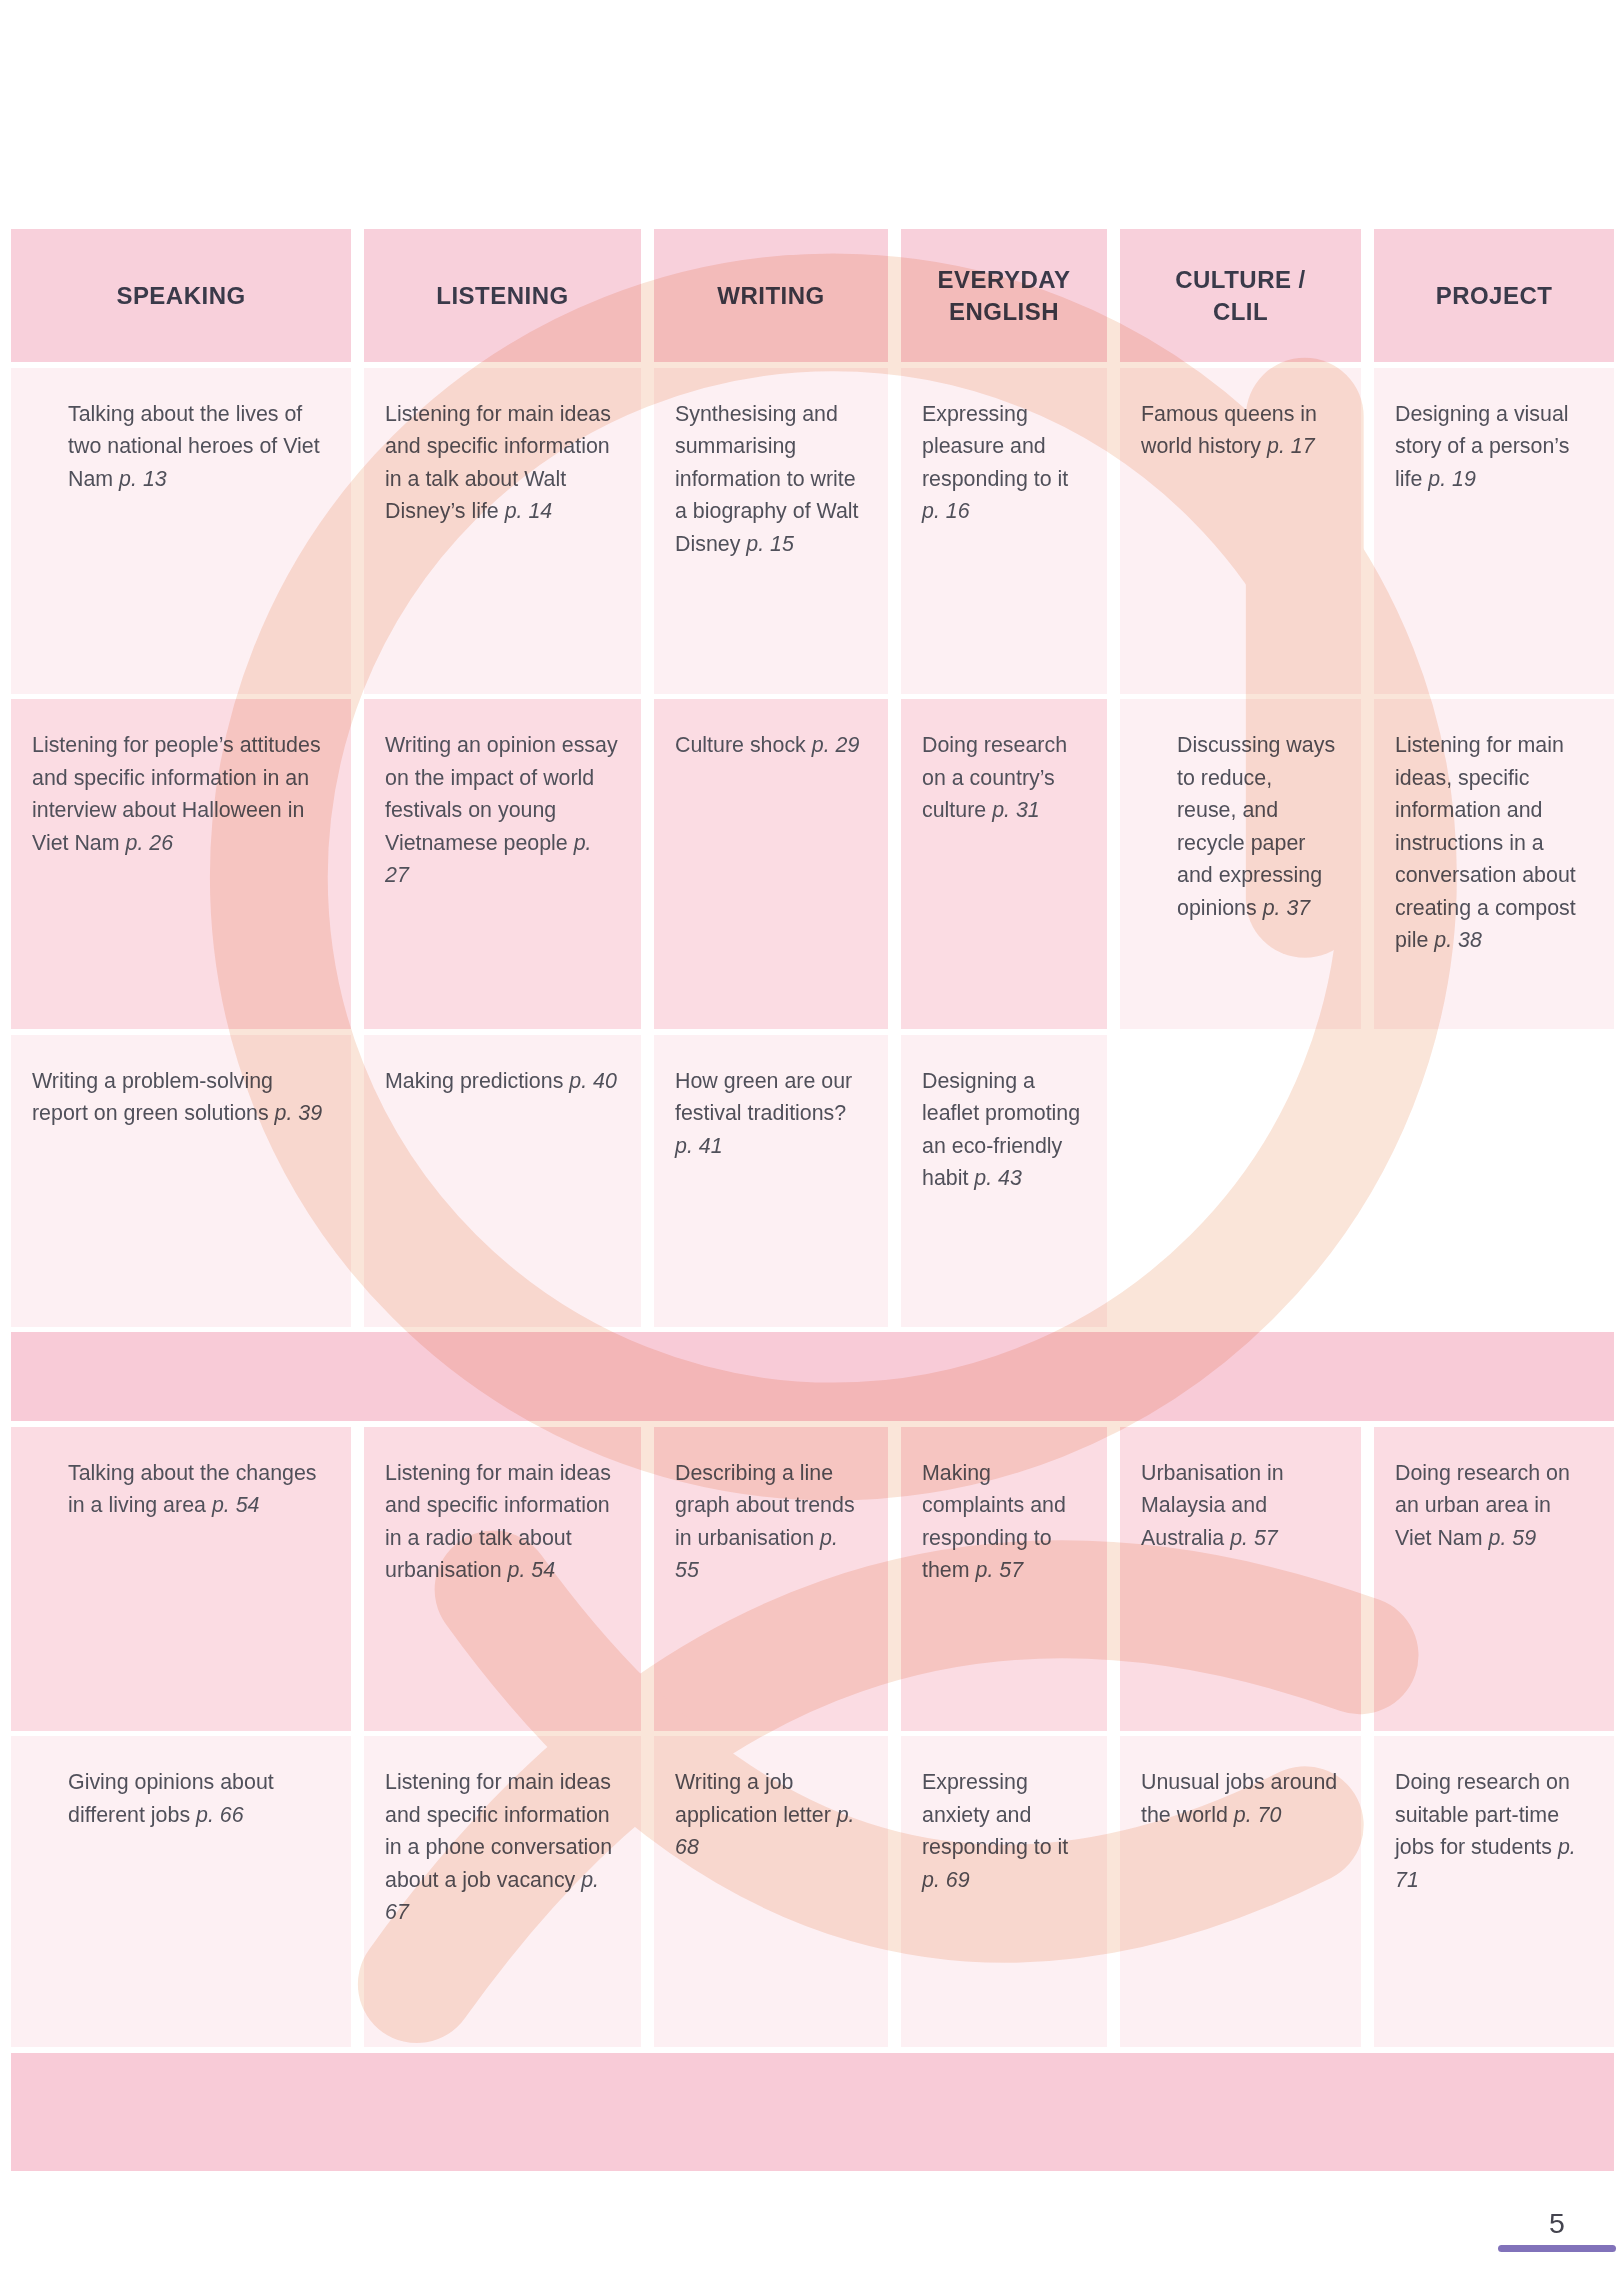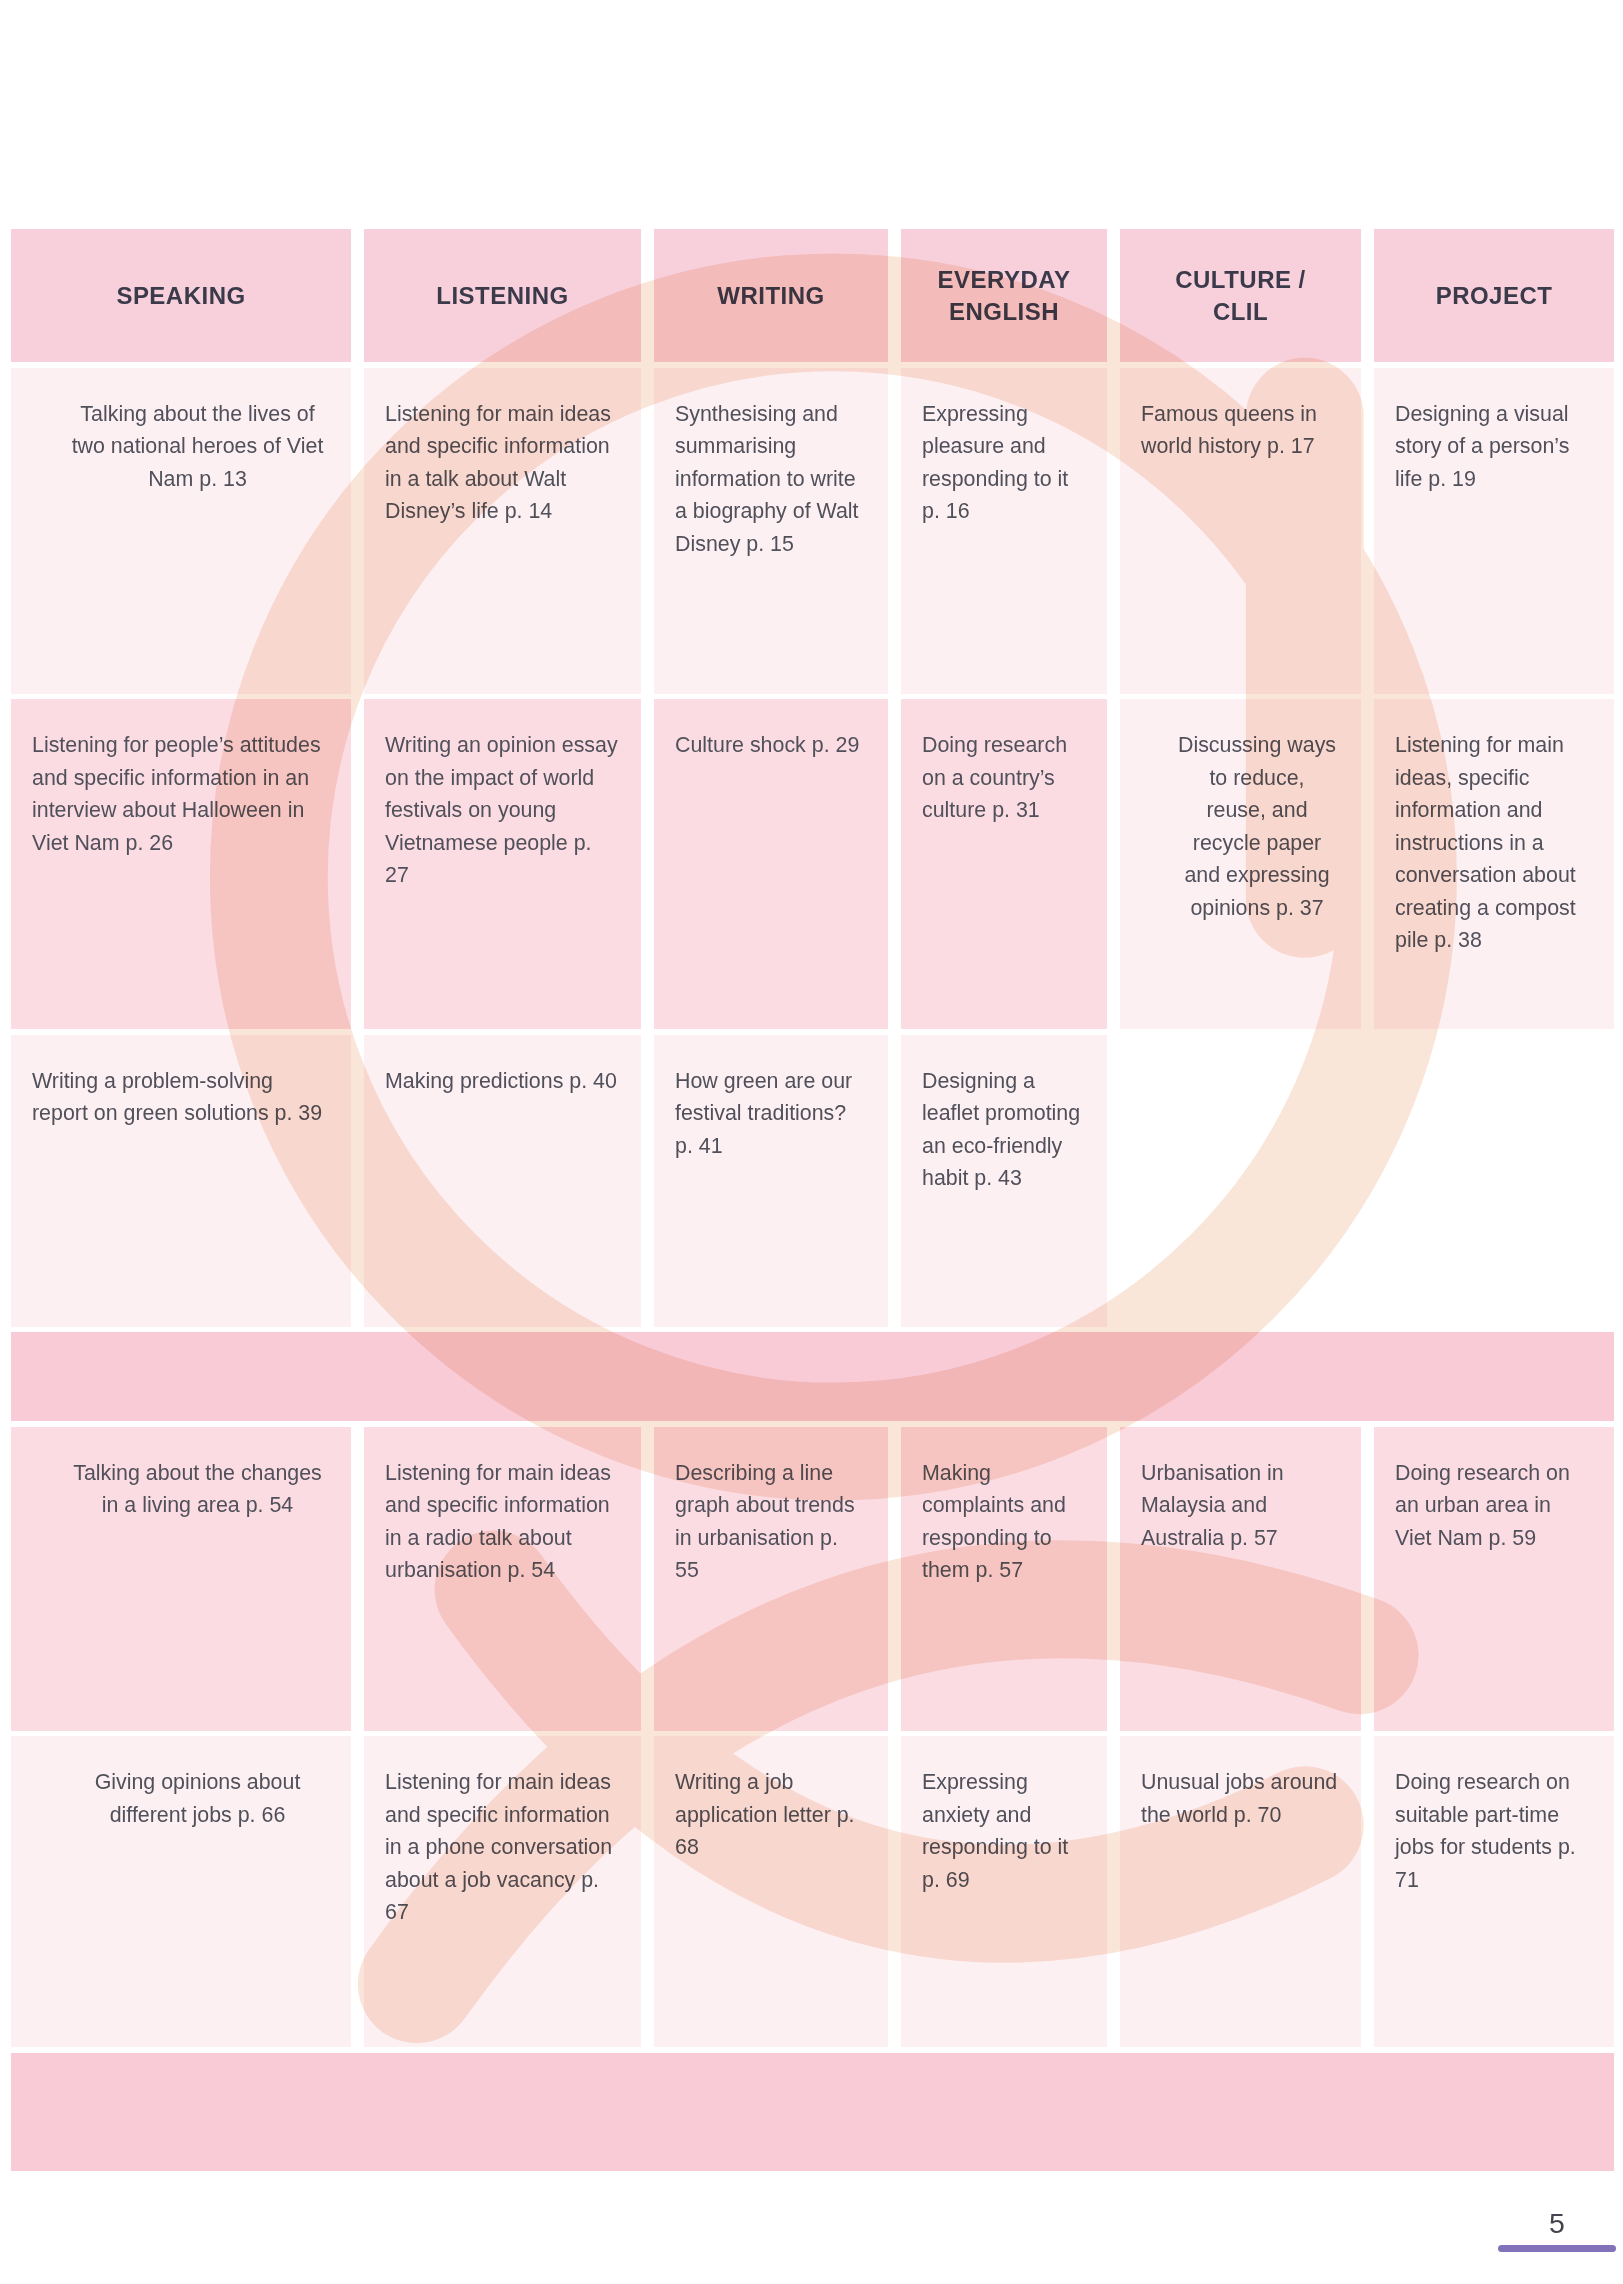--- a/index.html
+++ b/index.html
@@ -35,29 +35,29 @@
     color:var(--heading);
   }
   .th:nth-child(4) span{max-width:170px;display:inline-block;}
   .th:nth-child(5) span{max-width:170px;display:inline-block;}
   .td{
     font-size:21.4px;
     line-height:1.52;
     padding:30px 22px 24px 21px;
     color:var(--text);
   }
-  .td.c0{padding-left:57px;padding-right:24px;text-align:center;}
+  .td.c0{padding-left:57px;padding-right:24px;}
   .td.light{background:var(--row-light);}
   .td.medium{background:var(--row-medium);}
   .r0{min-height:326px;}
   .r1{min-height:330px;}
   .r2{min-height:292px;}
   .r3{min-height:304px;}
   .r4{min-height:311px;}
-  .page-ref{}
+  .page-ref{font-style:italic;}
   .band{grid-column:1 / -1;background:var(--band-bg);}
   .band-1{height:89px;}
   .band-2{height:118px;}
   .watermark{
     position:absolute;inset:0;width:1624px;height:2284px;
     mix-blend-mode:multiply;opacity:0.6;
     pointer-events:none;z-index:3;
   }
   .watermark g{stroke:var(--watermark);}
   .footer{

